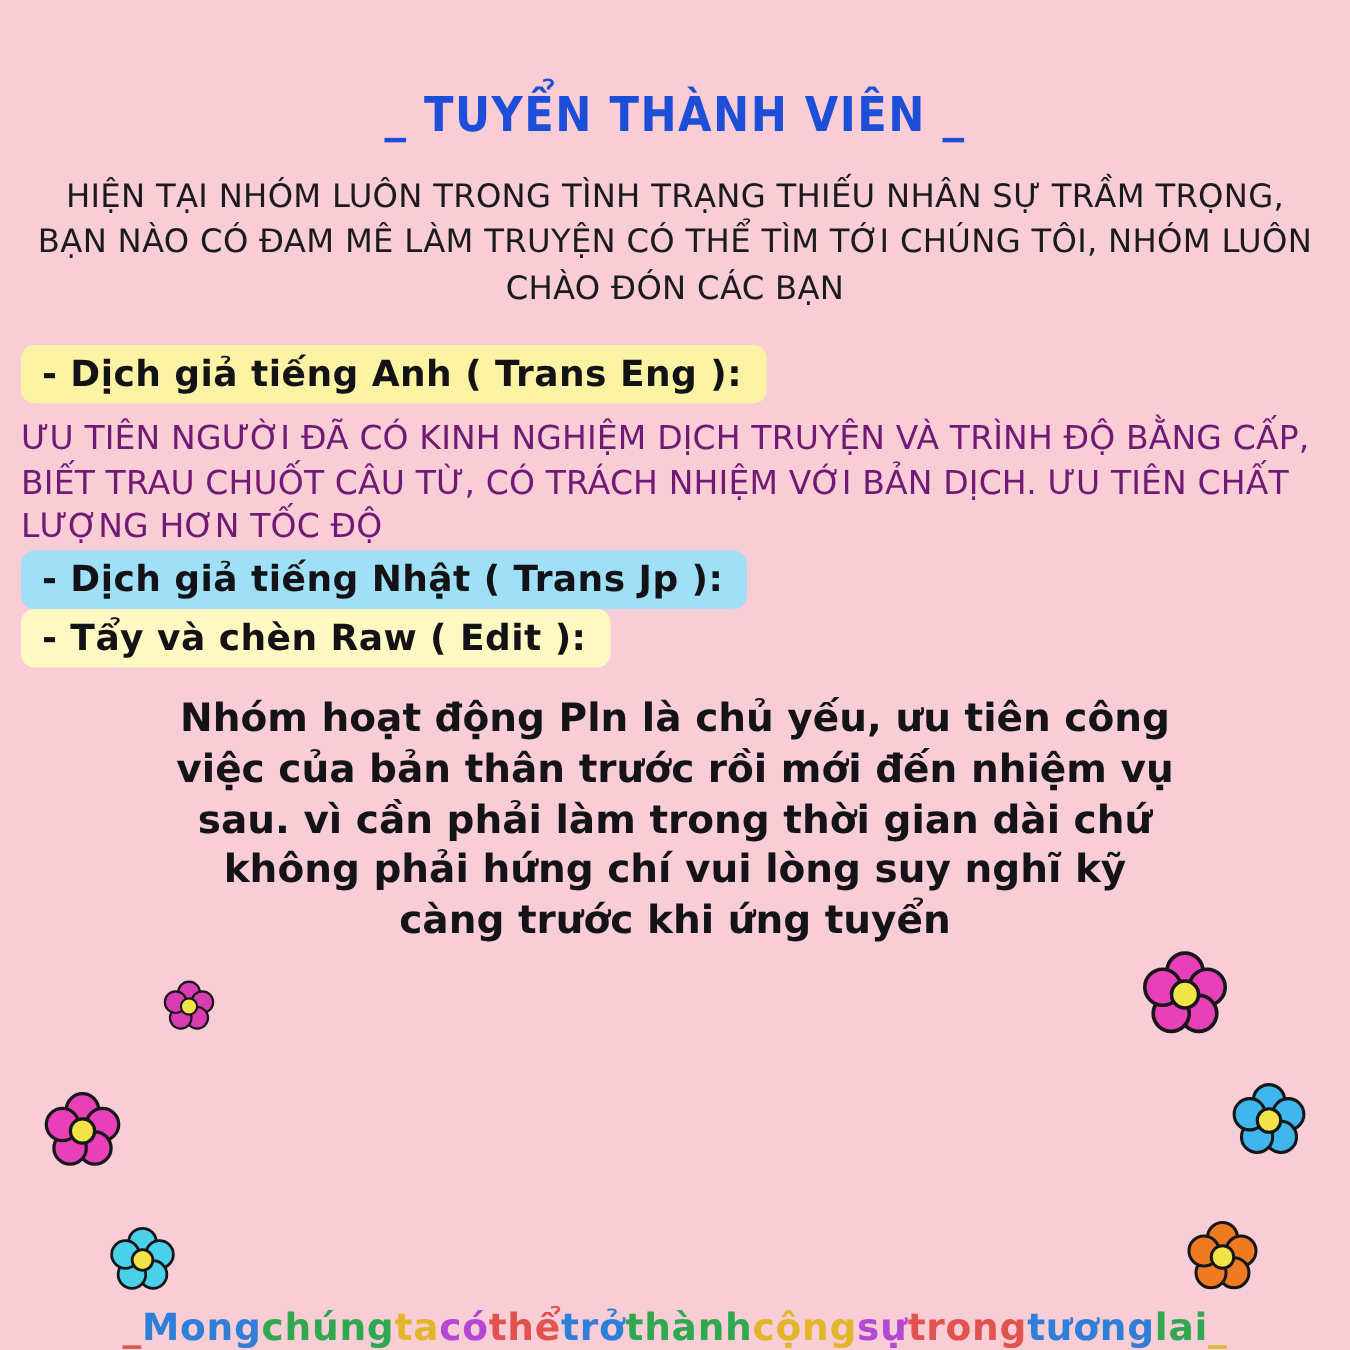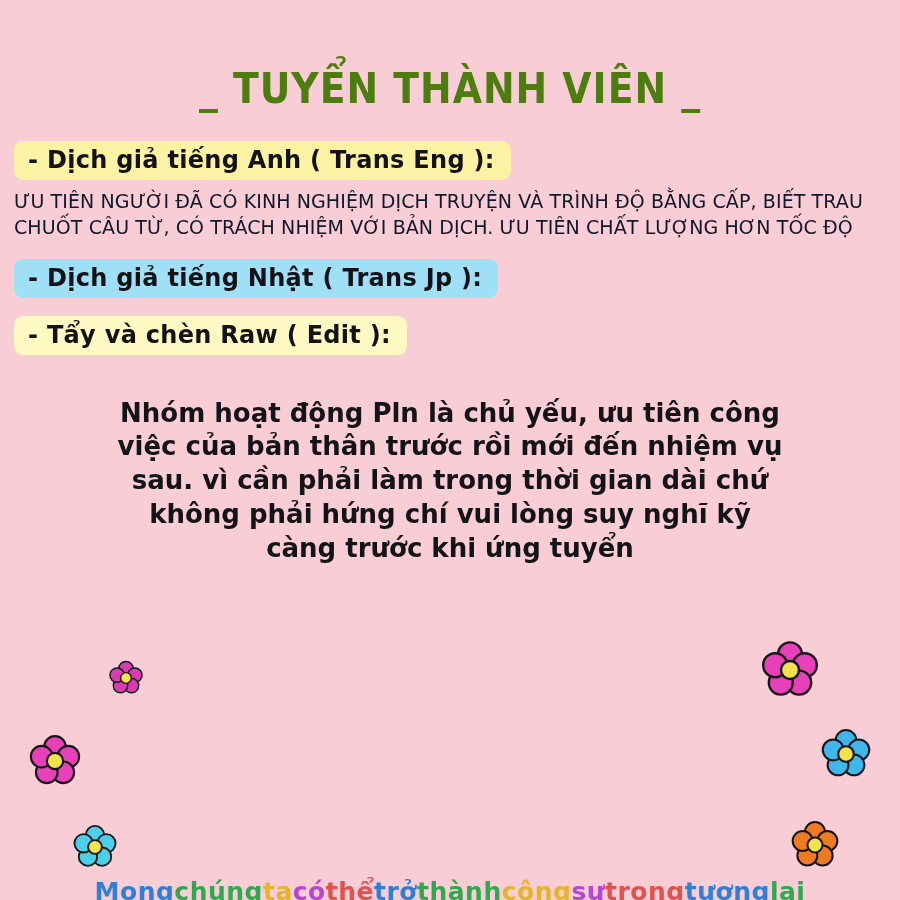--- a/index.html
+++ b/index.html
@@ -13,65 +13,65 @@
   .page{
     position:relative;
     width:900px;height:900px;
     box-sizing:border-box;
   }
   
   .title{
     text-align:center;
     font-family:"DejaVu Sans", sans-serif;
     font-weight:bold;
-    font-size:42px;
+    font-size:32px;
     letter-spacing:1px;
-    color:#4d7c0f;
+    color:#1d4ed8;
     padding-top:36px;
     text-transform:uppercase;
     font-stretch:condensed;
   }
   
   .intro{
     text-align:center;
     font-size:21.5px;
     color:#1b1a1f;
     line-height:1.42;
     margin-top:16px;
     padding:0 22px;
     text-transform:uppercase;
     letter-spacing:.2px;
   }
   
-  .section{margin-top:18px;}
+  .section{}
   .tag{
     display:inline-block;
     font-weight:bold;
     font-size:24px;
     color:#131217;
     padding:5px 16px 6px 14px;
     border-radius:9px;
     margin-left:14px;
     letter-spacing:.3px;
   }
   .tag.yellow{background:#fbf3a3;}
   .tag.blue{background:#9fe0f7;text-align:center;}
   .tag.purple{background:#fef9c3;}
   .body-text{
-    font-size:19px;
+    font-size:22px;
     line-height:1.35;
-    color:#0f172a;
+    color:#701a75;
     margin:9px 0 0 14px;
     padding-right:24px;
     text-transform:uppercase;
     letter-spacing:.1px;
   }
   
   .closing{
-    margin-top:42px;
+    margin-top:18px;
     text-align:center;
     font-size:26px;
     line-height:1.3;
     color:#141318;
     padding:0 110px;
     font-weight:600;
   }
   
   .footer{
     position:absolute;
@@ -87,20 +87,21 @@
   .flower{position:absolute;}
   .flower svg{display:block;}
 </style>
 </head>
 <body>
 
 <div class="page">
 
   <h1 class="title">_ Tuyển Thành Viên _</h1>
 
+  <p class="intro">Hiện tại nhóm luôn trong tình trạng thiếu nhân sự trầm trọng, bạn nào có đam mê làm truyện có thể tìm tới chúng tôi, nhóm luôn chào đón các bạn</p>
 
   <div class="section">
     <div class="tag yellow">- Dịch giả tiếng Anh ( Trans Eng ):</div>
     <div class="body-text">Ưu tiên người đã có kinh nghiệm dịch truyện và trình độ bằng cấp, biết trau chuốt câu từ, có trách nhiệm với bản dịch. Ưu tiên chất lượng hơn tốc độ</div>
   </div>
 
   <div class="section">
     <div class="tag blue">- Dịch giả tiếng Nhật ( Trans Jp ):</div>
   </div>
 

